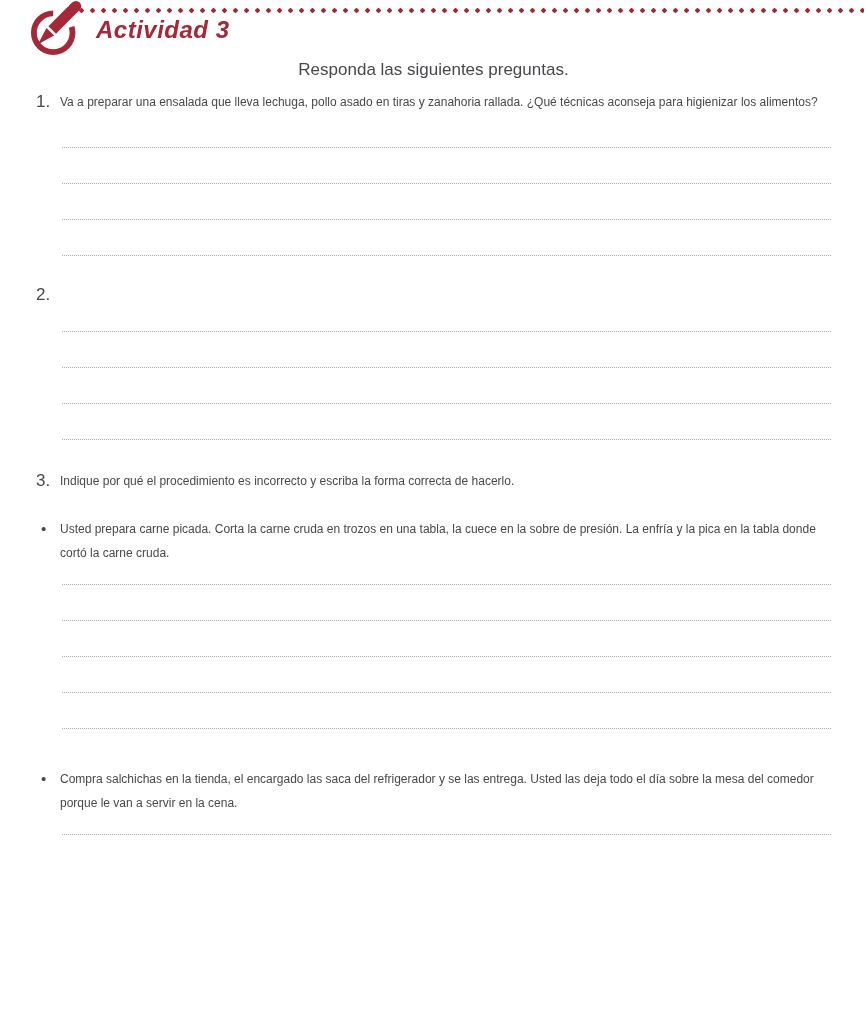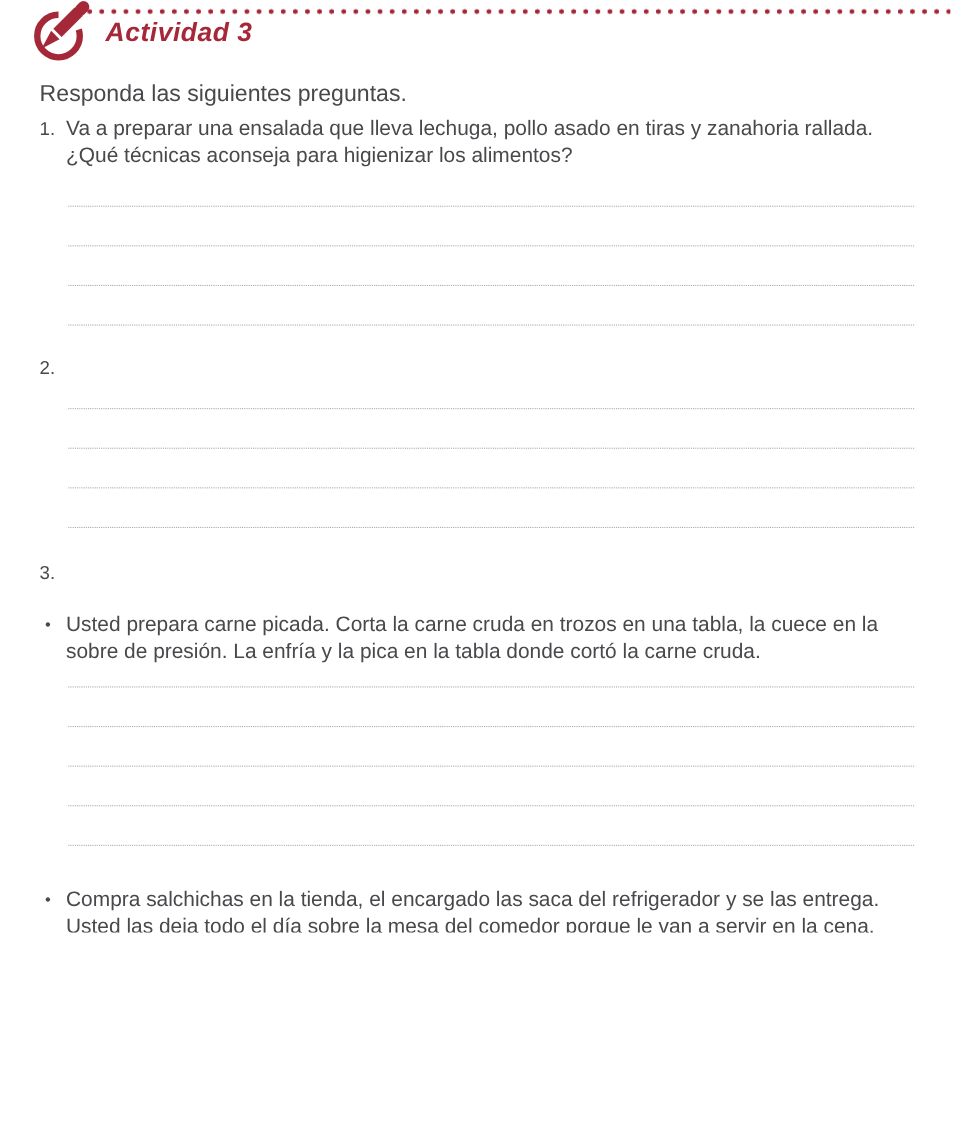--- a/index.html
+++ b/index.html
@@ -46,28 +46,29 @@
   .title {
     margin: 0 0 2px 0;
     font-size: 24px;
     font-weight: 700;
     font-style: italic;
     letter-spacing: 0.5px;
     color: var(--accent);
   }
 
   .intro {
-    margin: 28px 36px 0 36px;
-    font-size: 21px;
+    margin: 12px 36px 0 36px;
+    font-size: 17px;
     line-height: 24px;
+    text-align: center;
   }
 
   .q-row { display: flex; margin: 0 36px; }
   .q-num { flex: none; width: 24px; font-size: 17px; line-height: 24px; }
-  .q-text { margin: 0; font-size: 19px; line-height: 24px; }
+  .q-text { margin: 0; font-size: 12px; line-height: 24px; }
 
   .q1 .q-row { margin-top: 8px; }
   .q2 .q-row { margin-top: 27px; }
   .q3 .q-row { margin-top: 29px; }
   .case1 .q-row { margin-top: 24px; }
   .case2 .q-row { margin-top: 38px; }
 
   .bullet-marker { width: 24px; padding-left: 5px; font-size: 15px; }
 
   .ans-lines { margin: 0 36px 0 62px; }
@@ -119,20 +120,21 @@
         <div class="ans-line"></div>
         <div class="ans-line"></div>
         <div class="ans-line"></div>
         <div class="ans-line"></div>
       </div>
   </section>
 
   <section class="question q3">
     <div class="q-row">
       <span class="q-num">3.</span>
+      <p class="q-text">Indique por qué el procedimiento es incorrecto y escriba la forma correcta de hacerlo.</p>
     </div>
   </section>
 
   <section class="question case1">
     <div class="q-row">
       <span class="q-num bullet-marker">•</span>
       <p class="q-text">Usted prepara carne picada. Corta la carne cruda en trozos en una tabla, la cuece en la sobre de presión. La enfría y la pica en la tabla donde cortó la carne cruda.</p>
     </div>
     <div class="ans-lines">
         <div class="ans-line"></div>

